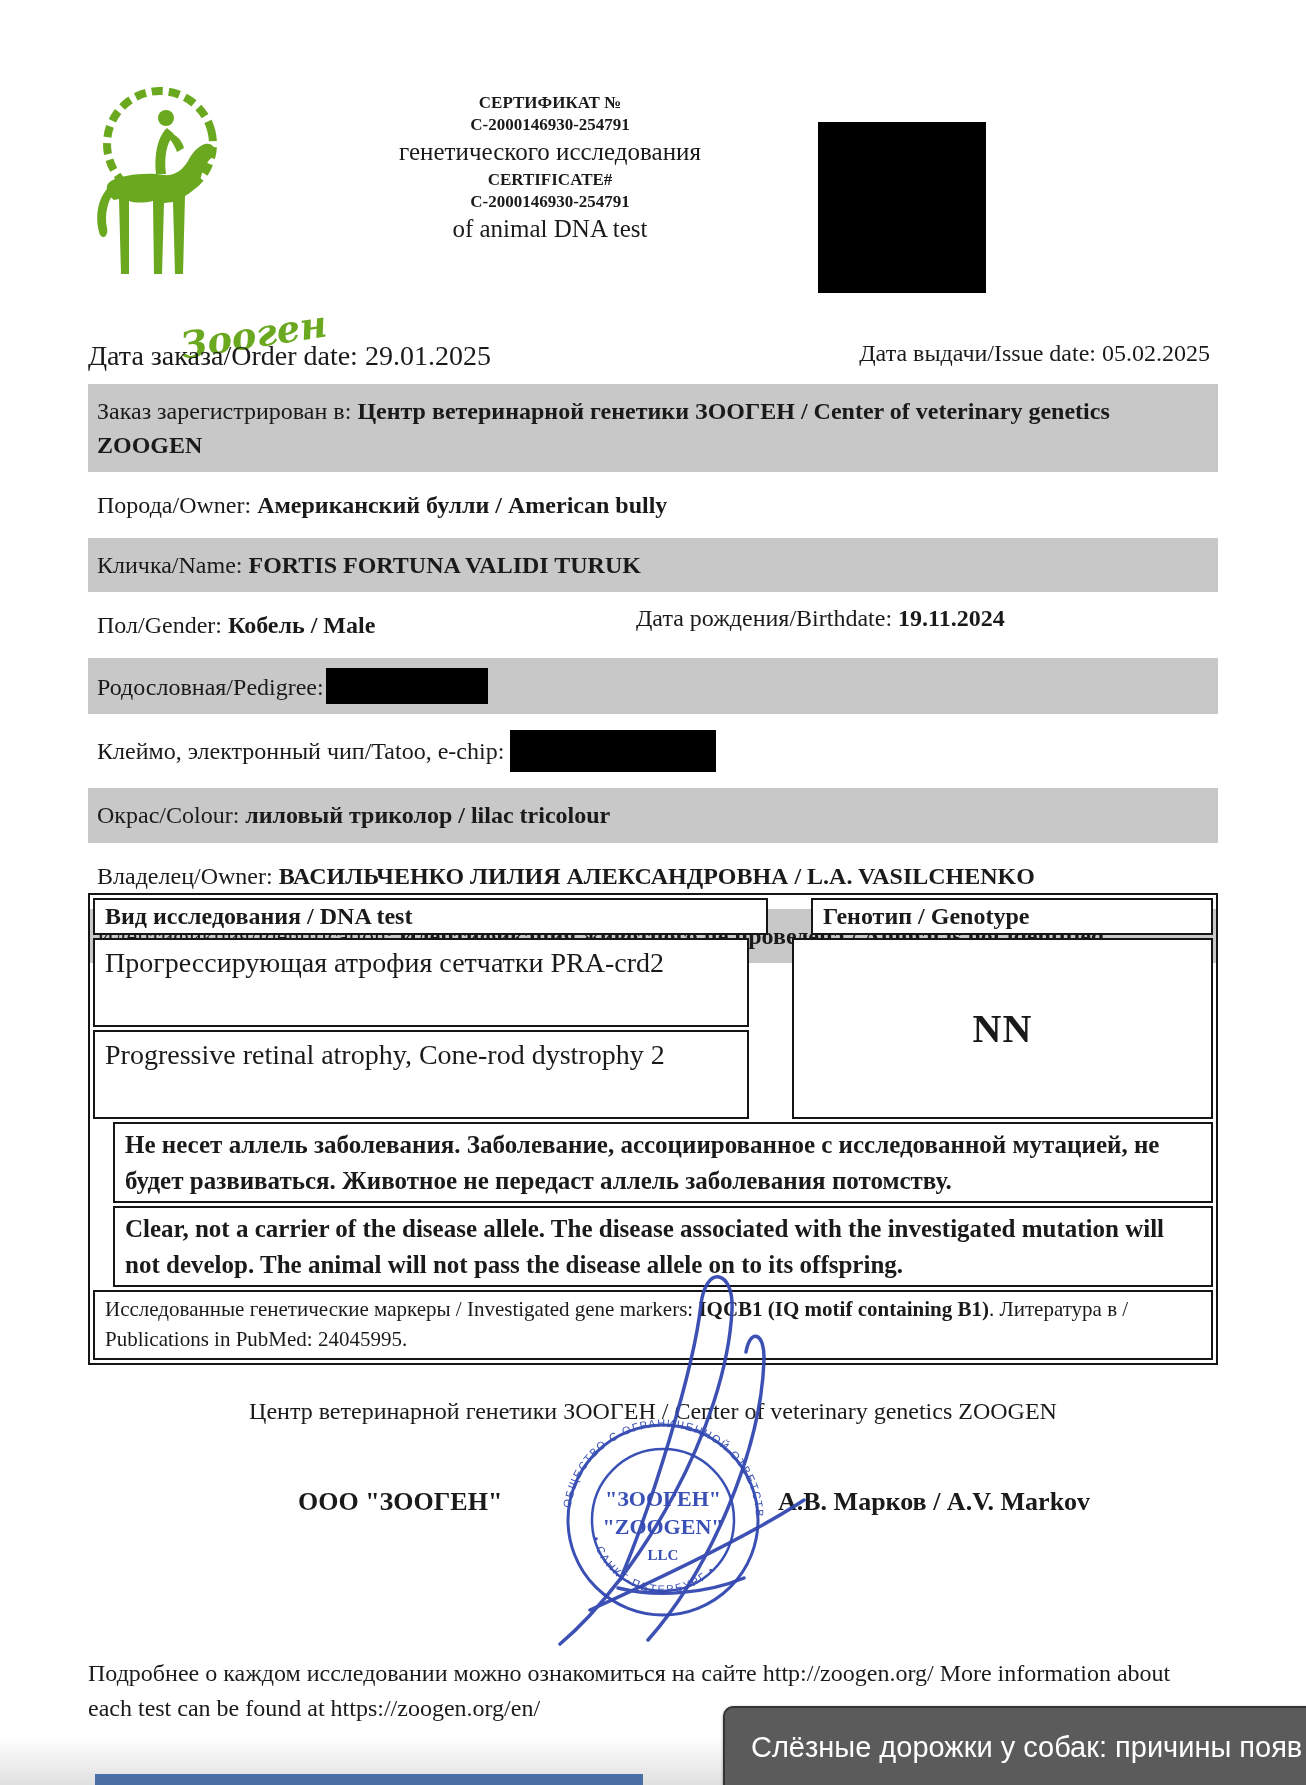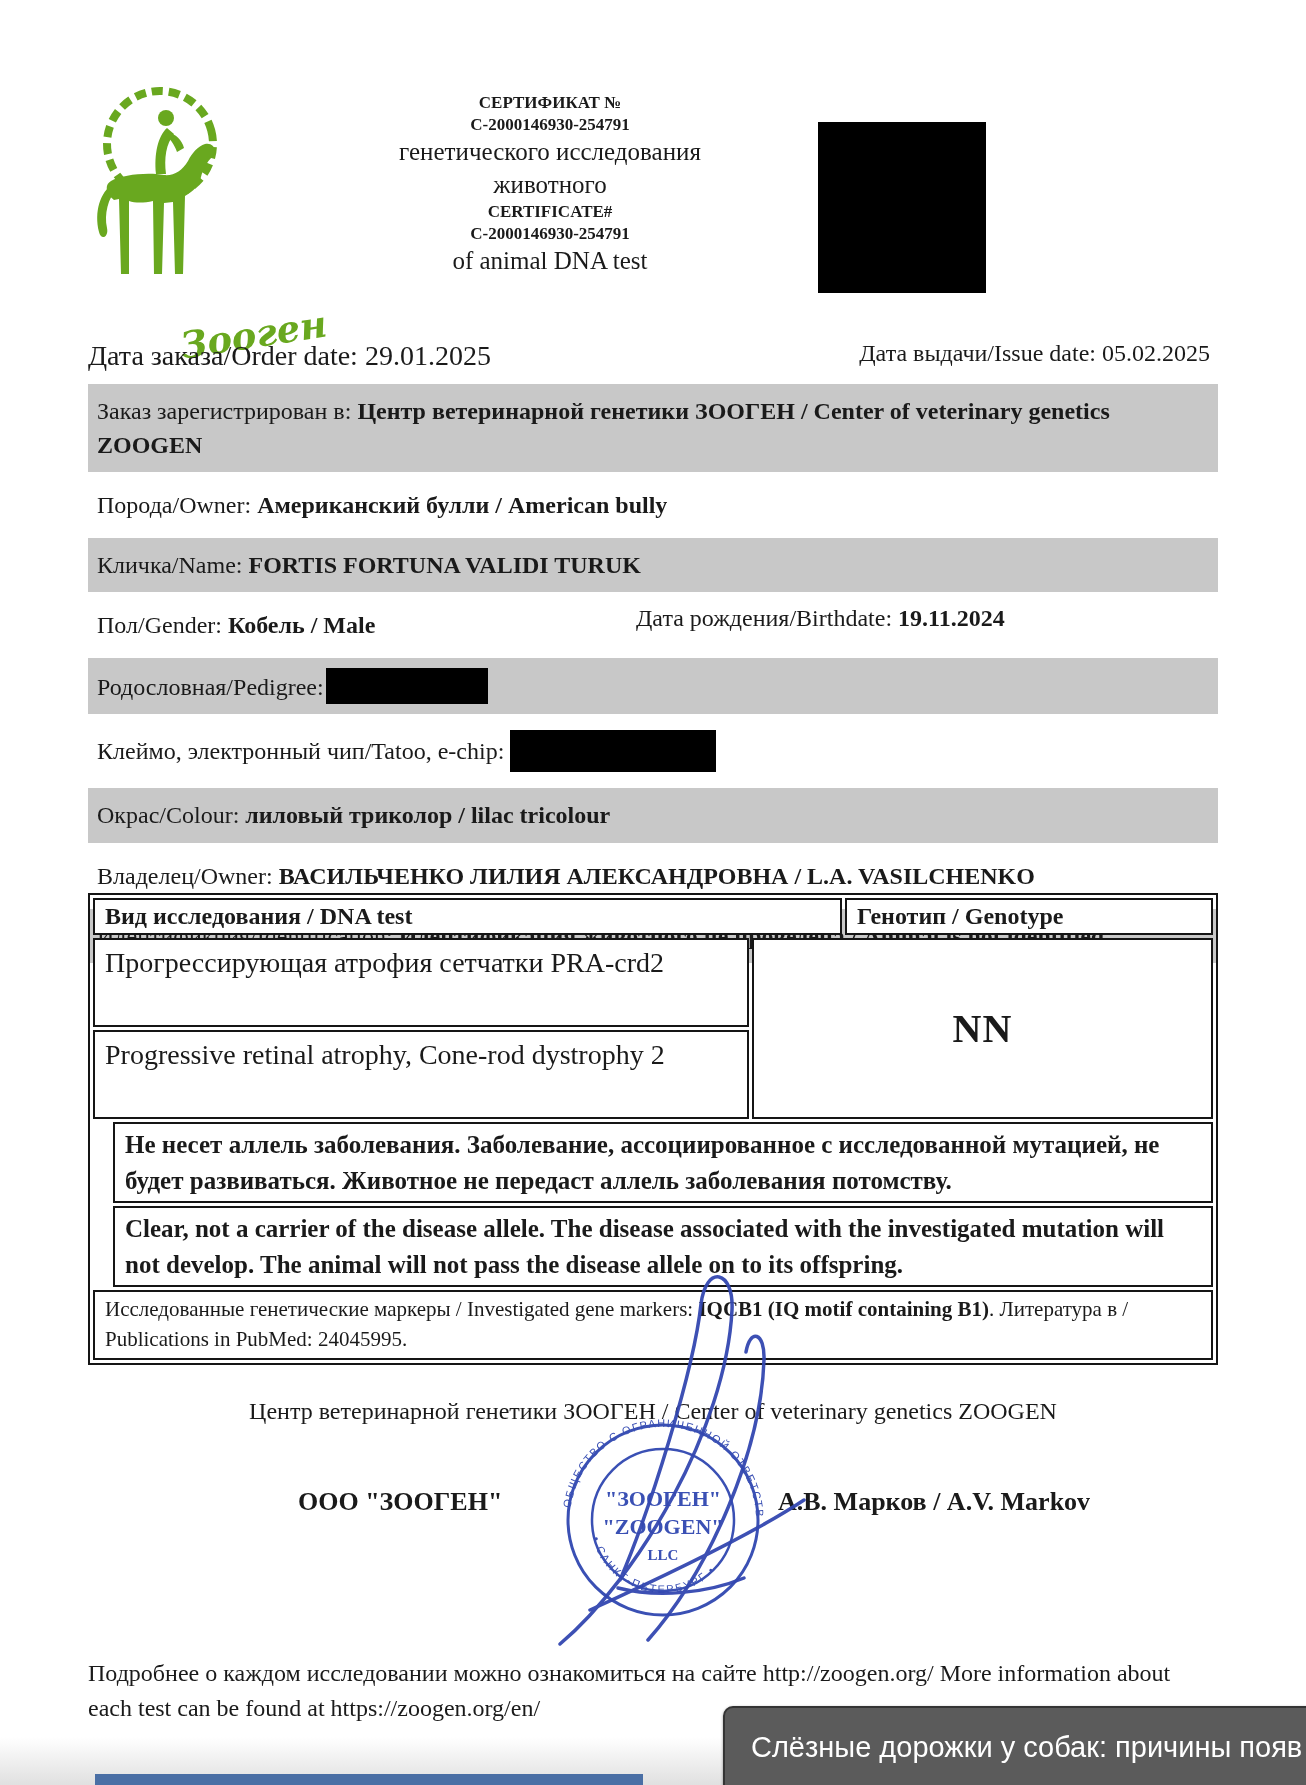--- a/index.html
+++ b/index.html
@@ -30,22 +30,22 @@
   .pair2{position:absolute;left:548px;top:3px;}
   .redact-box{display:inline-block;background:#000;vertical-align:-9px;}
   .redact-pedigree{width:162px;height:36px;margin-left:2px;}
   .redact-chip{width:206px;height:42px;vertical-align:-13px;}
 
   
   .dna-table{position:absolute;left:88px;top:893px;width:1130px;box-sizing:border-box;
              border:2px solid #151515;padding:3px;display:flex;flex-direction:column;gap:3px;}
   .trow{display:flex;gap:3px;}
   .cell{border:2px solid #151515;padding:3px 10px;box-sizing:border-box;background:#fff;}
-  .c-left{width:749px;}
-  .c-right{flex:1;}
+  .c-left{width:675px;}
+  .c-right{flex:1;margin-left:40px;}
   .head{font-weight:bold;font-size:24px;}
   .leftcol{display:flex;flex-direction:column;gap:3px;width:656px;}
   .testname{font-size:28px;line-height:1.45;min-height:89px;}
   .genotype-cell{display:flex;align-items:center;justify-content:center;
                  font-weight:bold;font-size:40px;letter-spacing:1px;}
   .resultbold{font-weight:bold;font-size:25px;line-height:1.42;margin-left:20px;}
   .markers{font-size:21px;line-height:1.42;}
 
   
   .center-line{position:absolute;left:88px;top:1398px;width:1130px;text-align:center;font-size:24px;}
@@ -98,21 +98,20 @@
         <path d="M29,102 C16,110 10,130 15,150 C17,159 25,155 23,146 C20,132 24,116 33,107 Z"></path>
       </g>
     </svg>
     <div class="logo-script">Зооген</div>
   </div>
 
   <div class="title-block">
     <div class="t-b">СЕРТИФИКАТ №</div>
     <div class="t-b">С-2000146930-254791</div>
     <div class="t-r">генетического исследования</div>
-    <div class="t-r">животного</div>
     <div class="t-b">CERTIFICATE#</div>
     <div class="t-b">С-2000146930-254791</div>
     <div class="t-r">of animal DNA test</div>
   </div>
 
   <div class="redacted-header"></div>
 
   <div class="date-left">
     <span class="lbl">Дата заказа/Order date: </span><span class="lbl">29.01.2025</span>
   </div>

